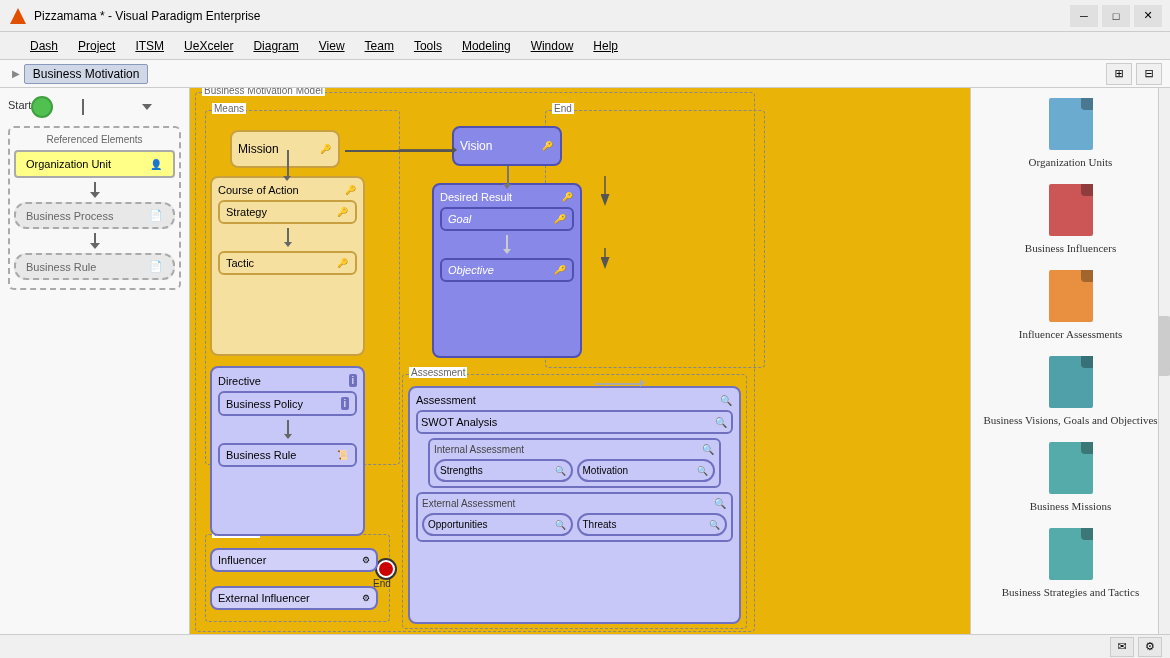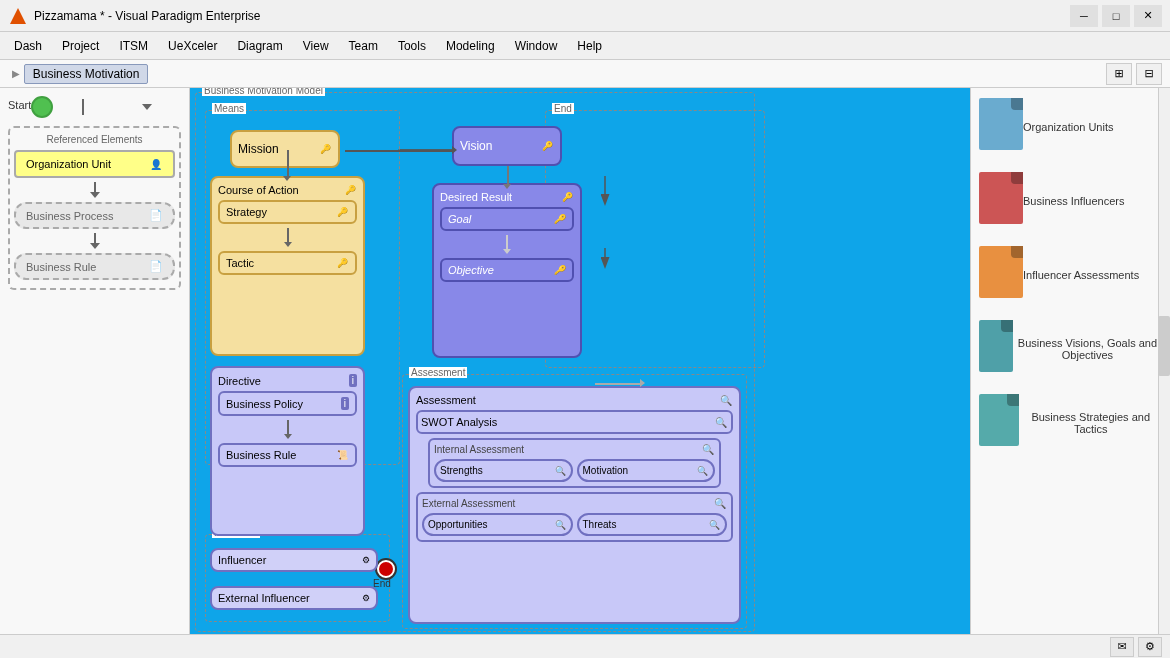--- a/index.html
+++ b/index.html
@@ -20,21 +20,22 @@
     .title-bar-controls { display: flex; gap: 4px; }
     .title-bar-btn { width: 28px; height: 22px; border: none; background: #e0e0e0; cursor: pointer; font-size: 11px; display: flex; align-items: center; justify-content: center; }
 
     
     .menu-bar {
       background: #f0f0f0;
       height: 28px;
       display: flex;
       align-items: center;
       border-bottom: 1px solid #ccc;
-      padding: 0 4px;
+      padding: 0 20px;
+      text-decoration: underline;
     }
     .menu-item {
       padding: 4px 10px;
       cursor: pointer;
       font-size: 12px;
       border-radius: 2px;
     }
 
     
     .breadcrumb-bar {
@@ -115,21 +116,21 @@
       color: #666;
       margin: 4px 0;
       display: flex;
       align-items: center;
       justify-content: space-between;
     }
 
     
     .canvas-area {
       flex: 1;
-      background: #0ea5e9;
+      background: #eab308;
       overflow: hidden;
       position: relative;
     }
     .canvas-inner {
       position: absolute;
       top: 0; left: 0;
       width: 100%; height: 100%;
     }
 
     .dashed-region {
@@ -306,24 +307,25 @@
       position: relative;
     }
     .deliverables-title {
       font-size: 11px;
       color: #666;
       padding: 6px 8px 4px;
       border-bottom: 1px solid #ddd;
     }
     .deliverable-item {
       display: flex;
-      flex-direction: row;
+      flex-direction: column;
       align-items: center;
       padding: 10px 8px 6px;
       cursor: pointer;
+      font-family: Liberation Serif, serif;
     }
     .file-icon {
       width: 44px; height: 52px;
       border-radius: 2px 10px 2px 2px;
       position: relative;
       margin-bottom: 6px;
     }
     .file-icon::after {
       content: '';
       position: absolute;
@@ -656,20 +658,24 @@
     <div class="deliverable-item">
       <div class="file-icon" style="background:#e89040;"></div>
       <span class="file-label">Influencer Assessments</span>
     </div>
 
     <div class="deliverable-item">
       <div class="file-icon" style="background:#4fa0a8;"></div>
       <span class="file-label">Business Visions, Goals and Objectives</span>
     </div>
 
+    <div class="deliverable-item">
+      <div class="file-icon" style="background:#55aaaa;"></div>
+      <span class="file-label">Business Missions</span>
+    </div>
 
     <div class="deliverable-item">
       <div class="file-icon" style="background:#55aaaa;"></div>
       <span class="file-label">Business Strategies and Tactics</span>
     </div>
 
     <div class="scrollbar-track">
       <div class="scrollbar-thumb"></div>
     </div>
   </div>

